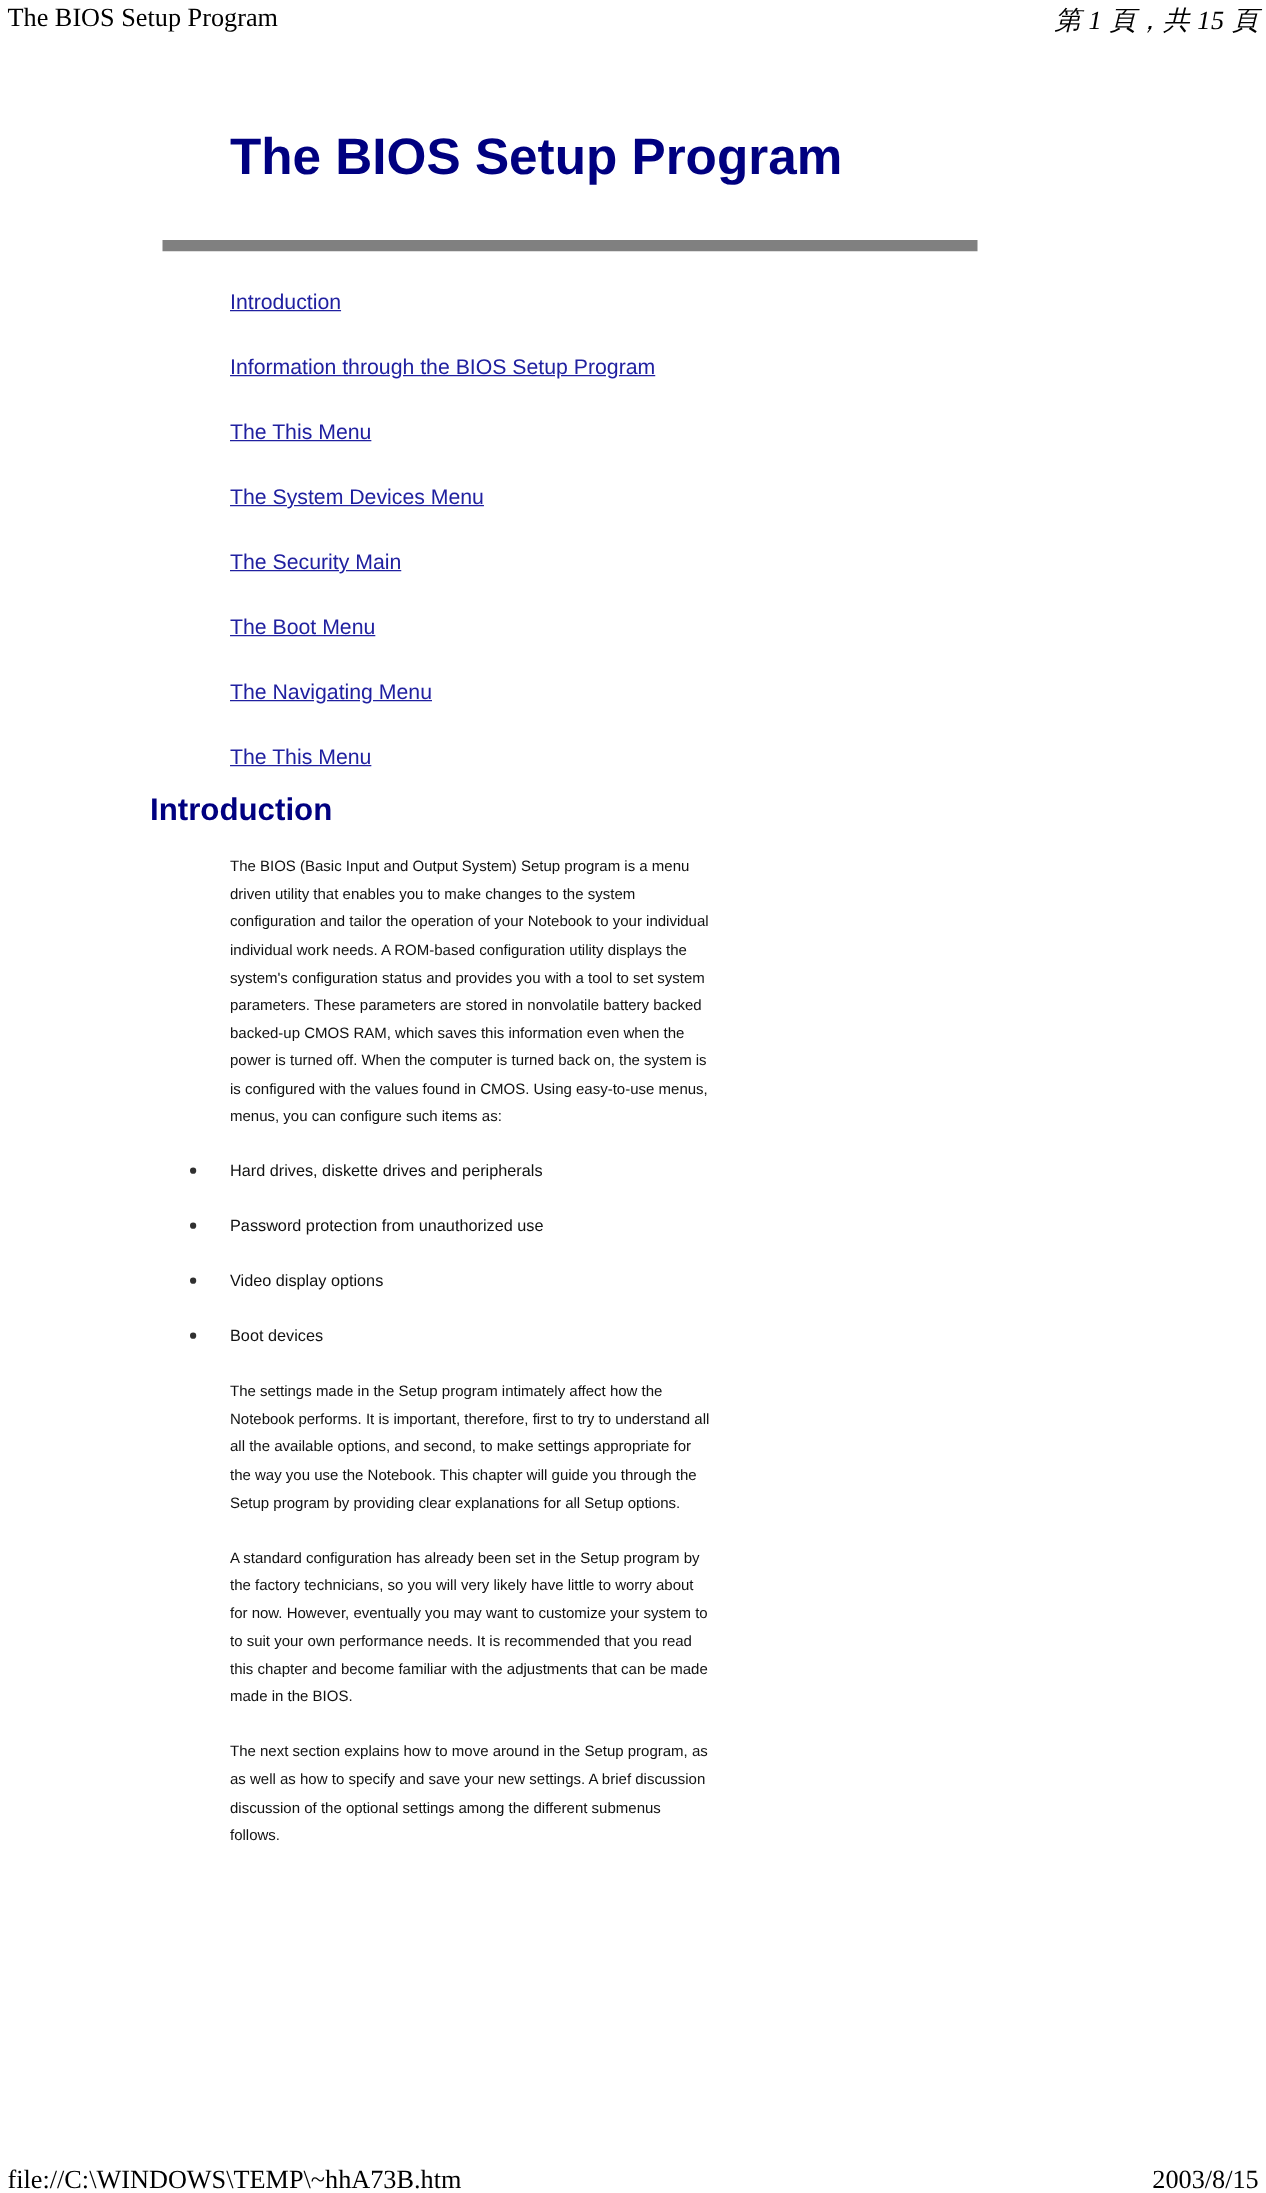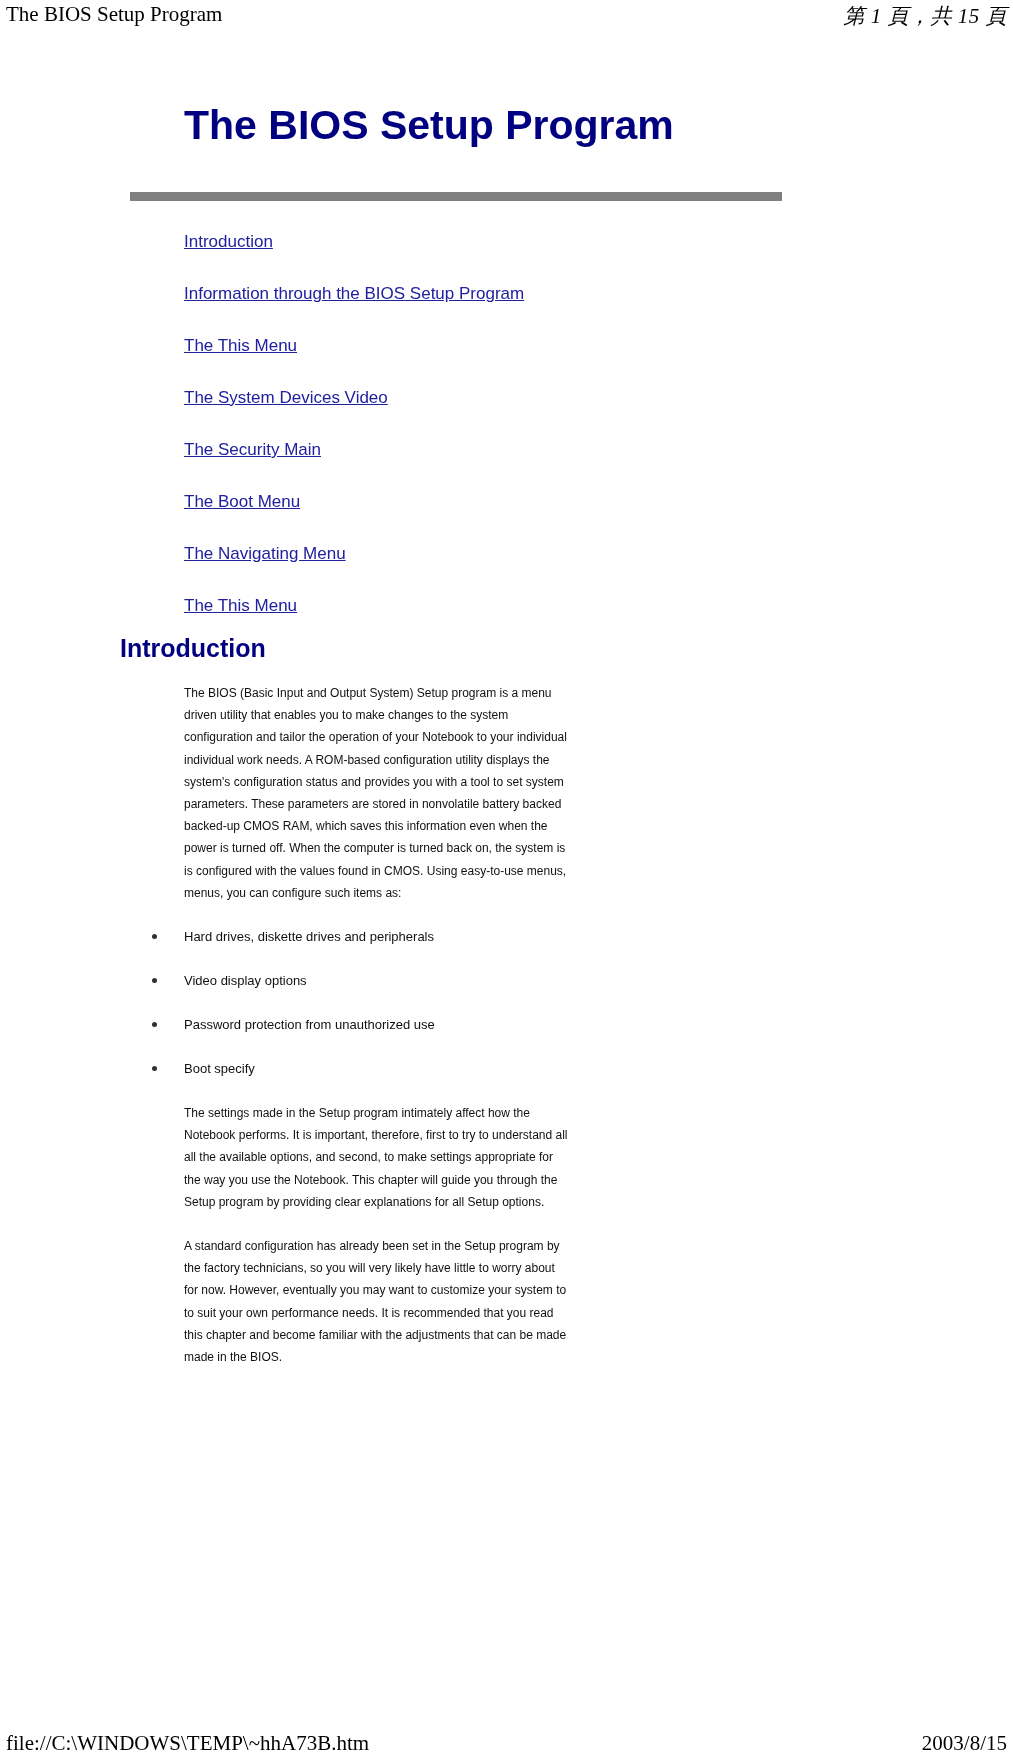--- a/index.html
+++ b/index.html
@@ -158,21 +158,21 @@
 <div class="doc">
 
   <h1 class="page-title">The BIOS Setup Program</h1>
 
   <div class="rule"></div>
 
   <nav class="toc">
     <a class="toc-item" href="#">Introduction</a>
     <a class="toc-item" href="#">Information through the BIOS Setup Program</a>
     <a class="toc-item" href="#">The This Menu</a>
-    <a class="toc-item" href="#">The System Devices Video</a>
+    <a class="toc-item" href="#">The System Devices Menu</a>
     <a class="toc-item" href="#">The Security Main</a>
     <a class="toc-item" href="#">The Boot Menu</a>
     <a class="toc-item" href="#">The Navigating Menu</a>
     <a class="toc-item" href="#">The This Menu</a>
   </nav>
 
   <h2 class="section-heading">Introduction</h2>
 
   <div class="body-block">
 
@@ -187,43 +187,47 @@
 is configured with the values found in CMOS. Using easy-to-use menus,
 menus, you can configure such items as:</p>
 
     <ul class="bullets">
       <li>
         <span class="dot"></span>
         <span>Hard drives, diskette drives and peripherals</span>
       </li>
       <li>
         <span class="dot"></span>
+        <span>Password protection from unauthorized use</span>
+      </li>
+      <li>
+        <span class="dot"></span>
         <span>Video display options</span>
       </li>
       <li>
         <span class="dot"></span>
-        <span>Password protection from unauthorized use</span>
-      </li>
-      <li>
-        <span class="dot"></span>
-        <span>Boot specify</span>
+        <span>Boot devices</span>
       </li>
     </ul>
 
     <p class="para">The settings made in the Setup program intimately affect how the
 Notebook performs. It is important, therefore, first to try to understand all
 all the available options, and second, to make settings appropriate for
 the way you use the Notebook. This chapter will guide you through the
 Setup program by providing clear explanations for all Setup options.</p>
     <p class="para">A standard configuration has already been set in the Setup program by
 the factory technicians, so you will very likely have little to worry about
 for now. However, eventually you may want to customize your system to
 to suit your own performance needs. It is recommended that you read
 this chapter and become familiar with the adjustments that can be made
 made in the BIOS.</p>
+    <p class="para">The next section explains how to move around in the Setup program, as
+as well as how to specify and save your new settings. A brief discussion
+discussion of the optional settings among the different submenus
+follows.</p>
 
   </div>
 </div>
 
 <div class="print-footer">
   <span class="left">file://C:\WINDOWS\TEMP\~hhA73B.htm</span>
   <span class="right">2003/8/15</span>
 </div>
 
 </body></html>

